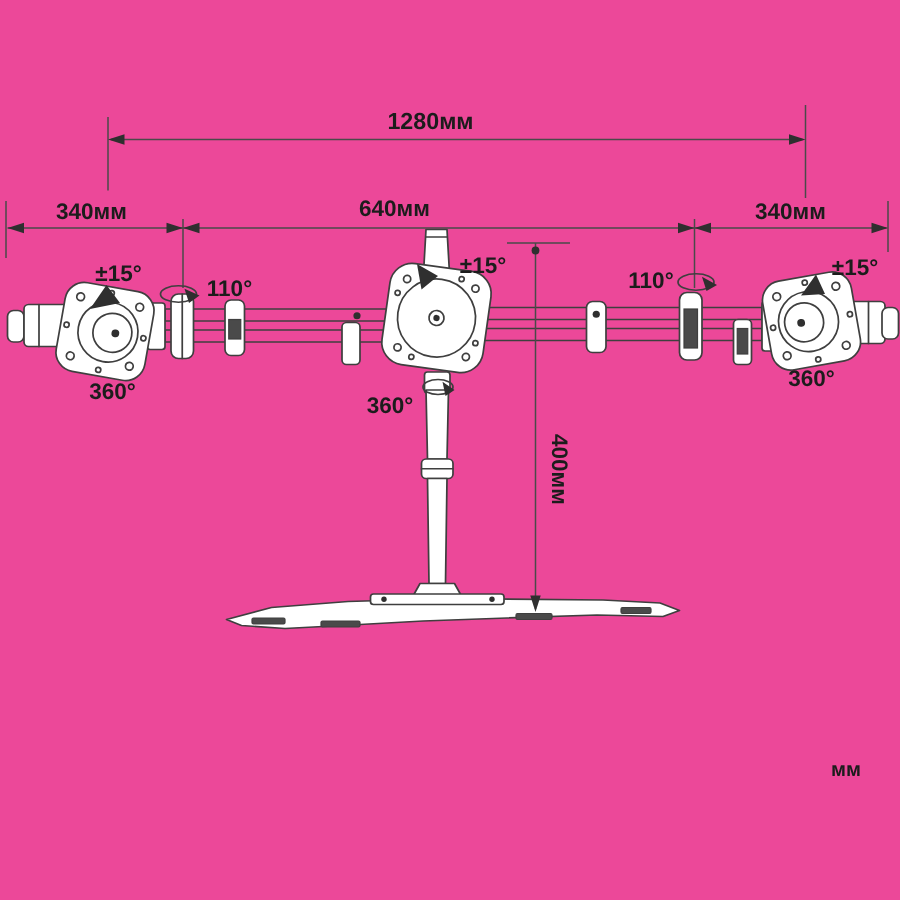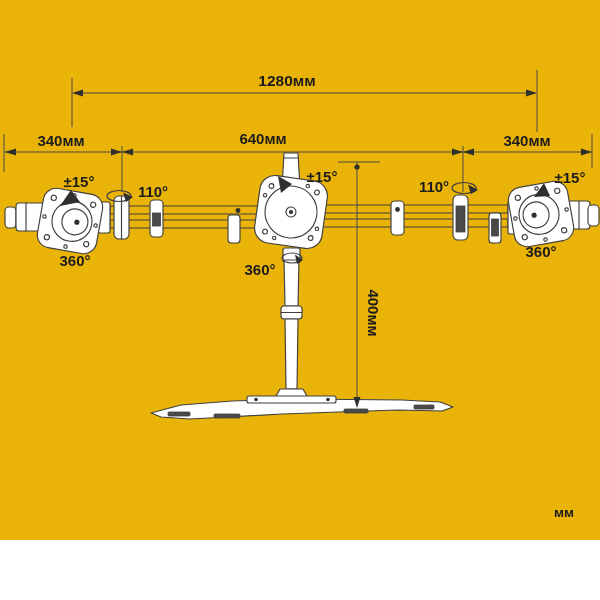--- a/index.html
+++ b/index.html
@@ -1,16 +1,16 @@
 <!DOCTYPE html>
 <html><head>
 <meta charset="utf-8">
 <style>
   html,body{margin:0;padding:0;background:#ffffff;}
-  .canvas{position:relative;width:600px;height:540px;background:#eab308;overflow:hidden;
+  .canvas{position:relative;width:600px;height:600px;background:#ec4899;overflow:hidden;
           font-family:"Liberation Sans",sans-serif;}
   svg{display:block;}
   
   .ln{fill:none;stroke:#3f3f3f;stroke-width:1.15;stroke-linejoin:round;stroke-linecap:round;}
   .lw{fill:#ffffff;stroke:#3f3f3f;stroke-width:1.15;stroke-linejoin:round;}
   .fd{fill:#2f2f2f;stroke:none;}
   .dk{fill:#4a4a4a;stroke:#3f3f3f;stroke-width:0.8;}
   
   .dl{fill:none;stroke:#4a4a4a;stroke-width:1;}
   .da{fill:#2f2f2f;stroke:none;}

